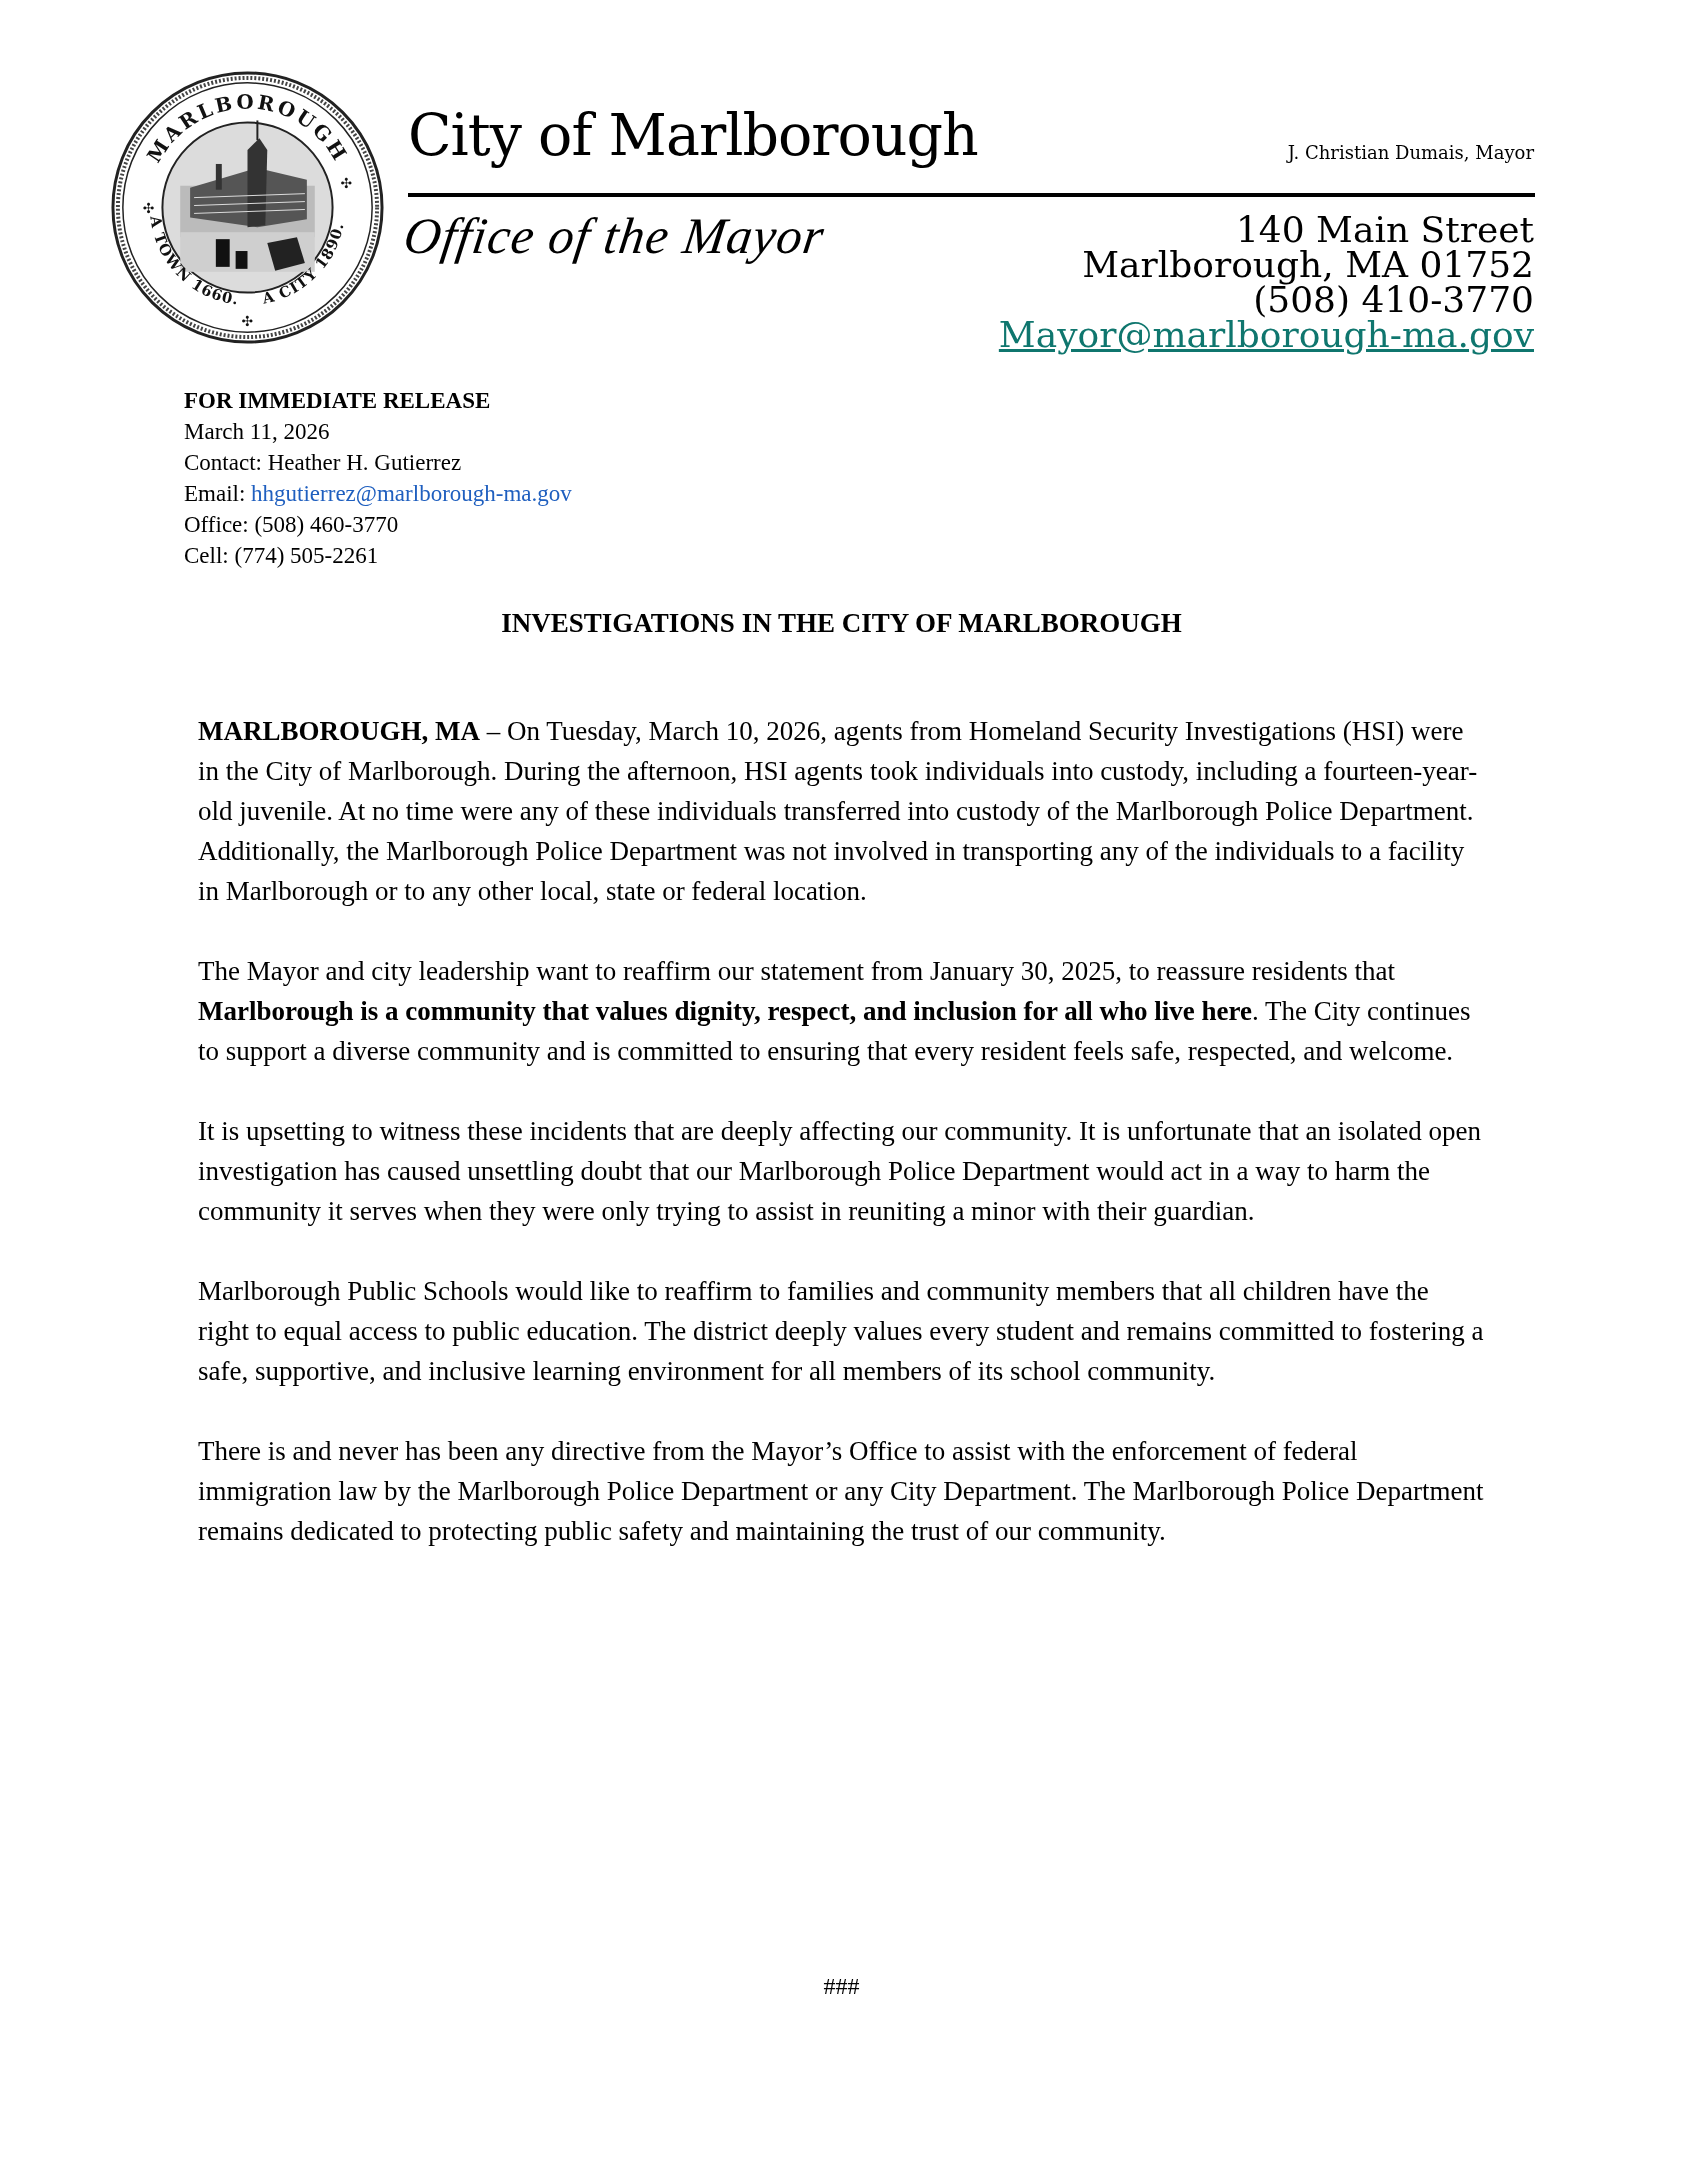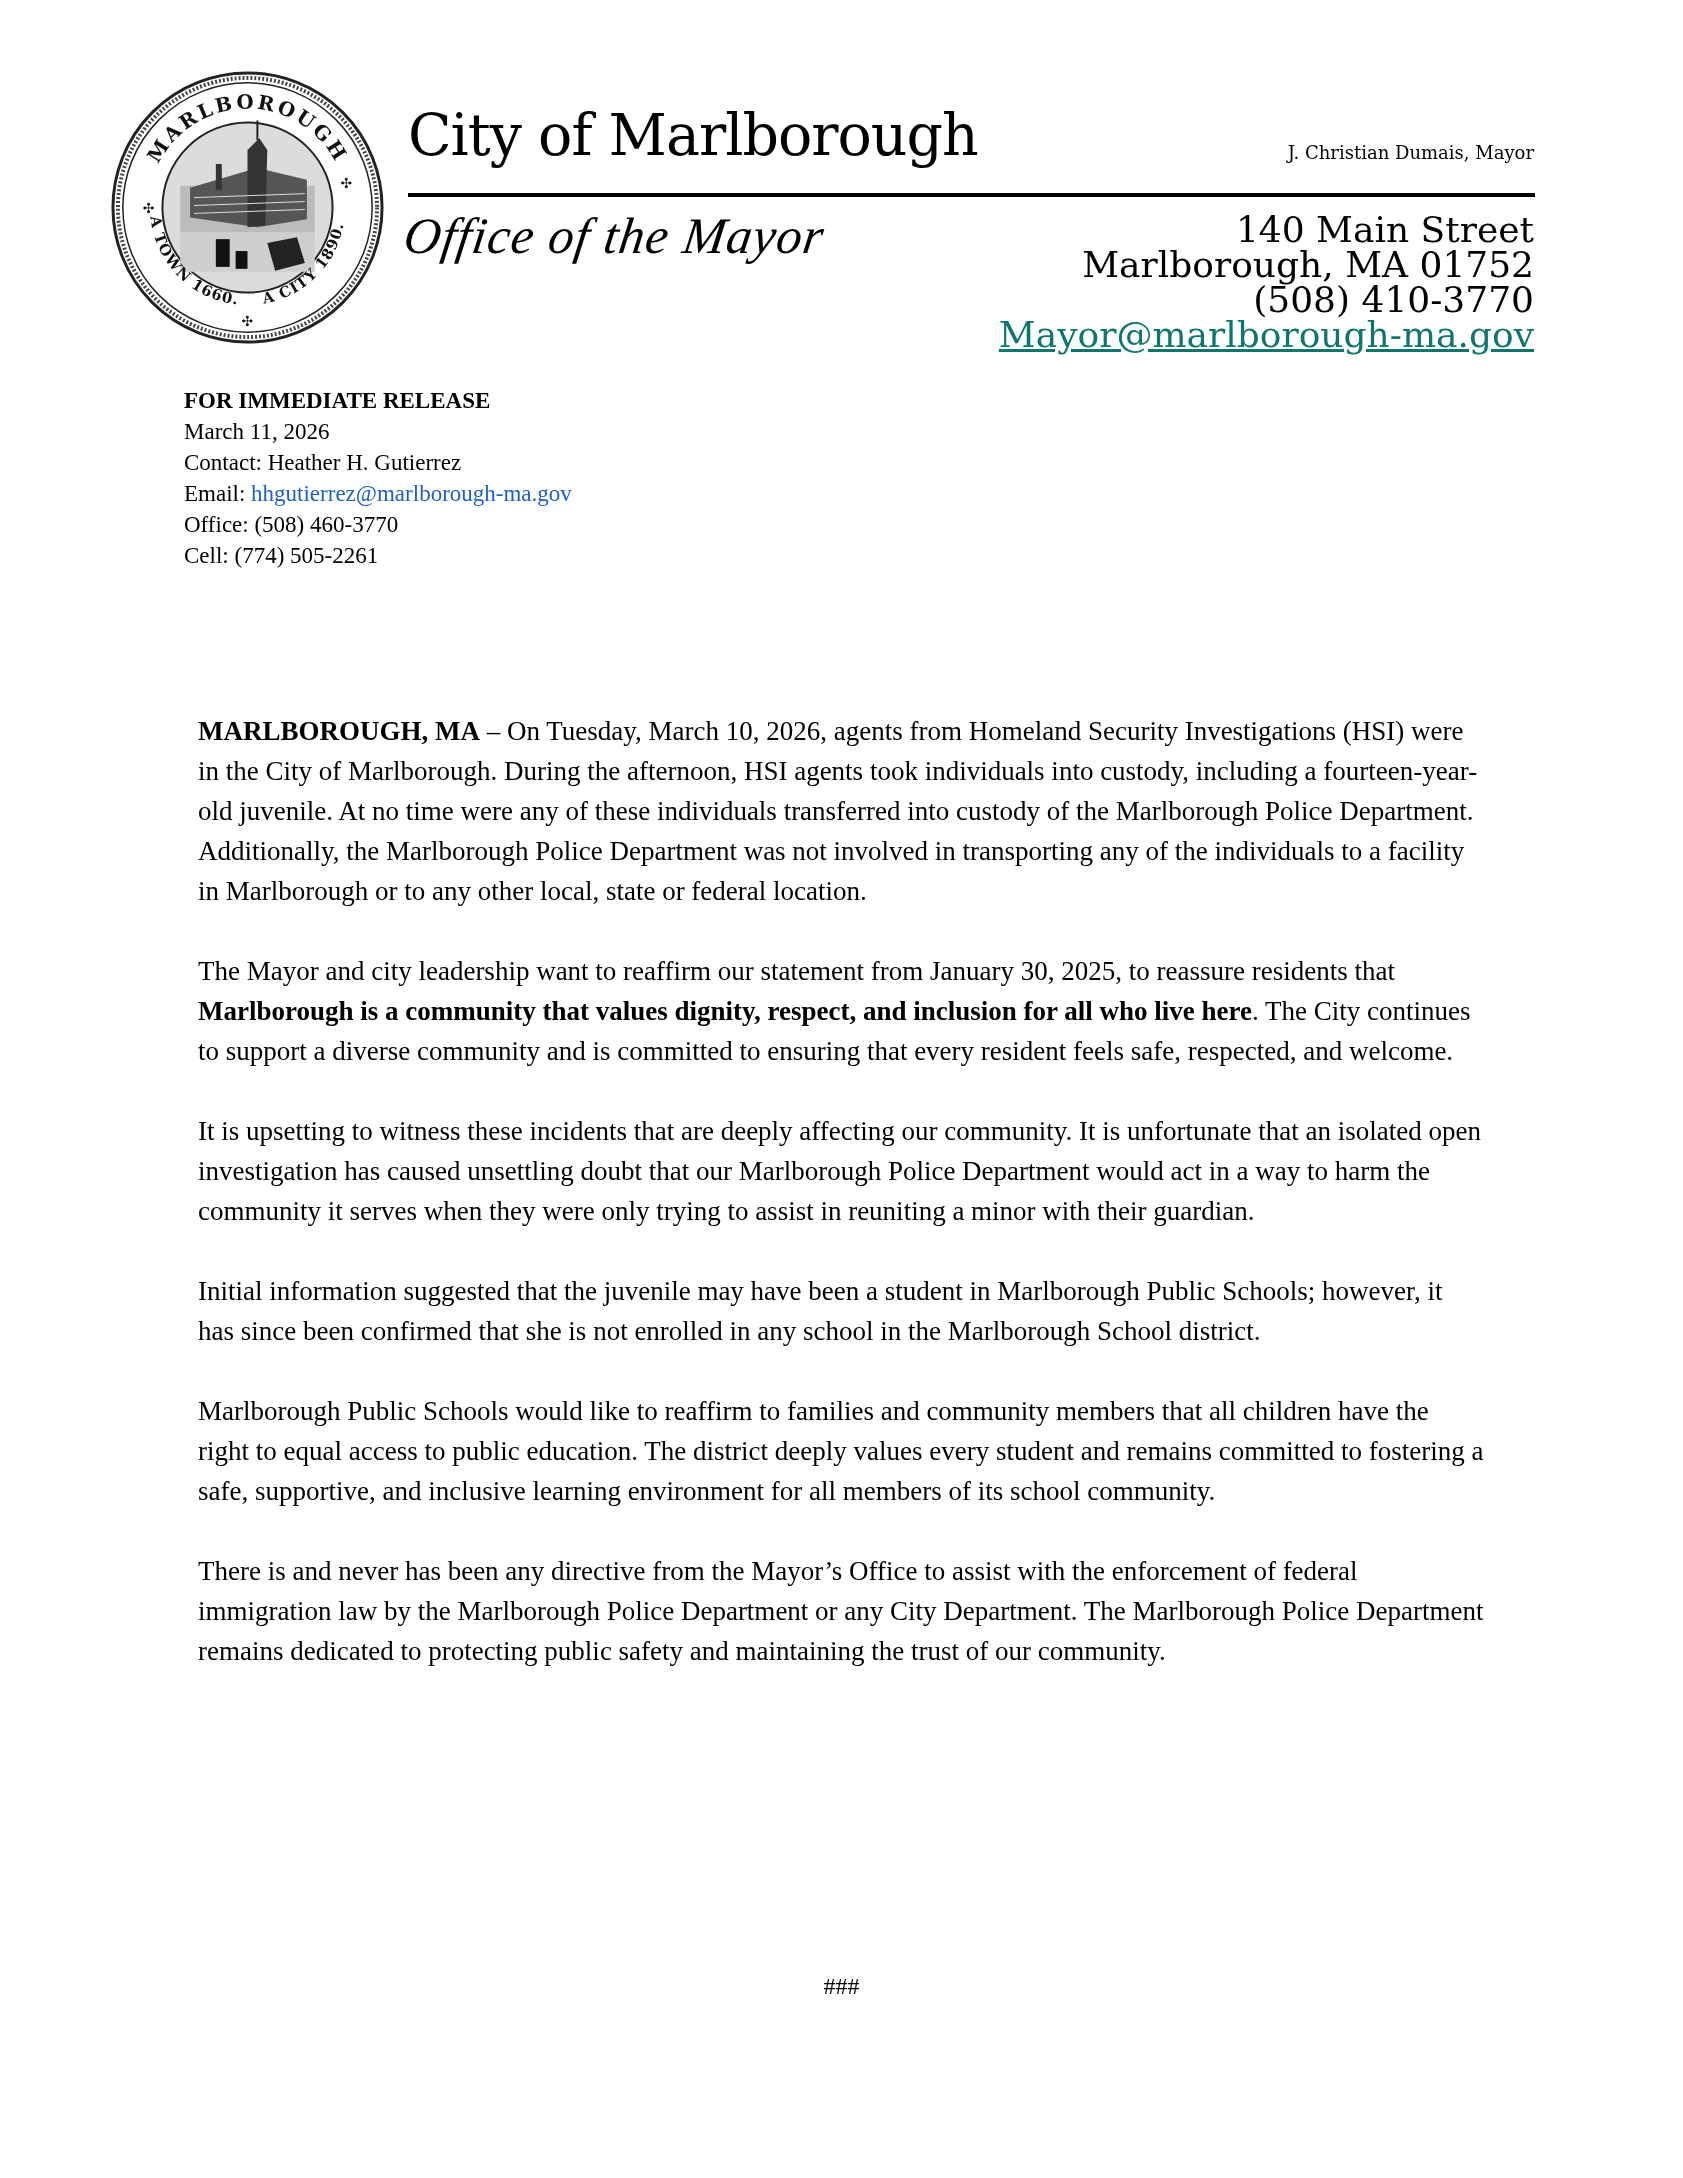--- a/index.html
+++ b/index.html
@@ -89,24 +89,24 @@
 <div class="release serif">
   <div class="head">FOR IMMEDIATE RELEASE</div>
   <div>March 11, 2026</div>
   <div>Contact: Heather H. Gutierrez</div>
   <div><span>Email: </span><a class="link">hhgutierrez@marlborough-ma.gov</a></div>
   <div>Office: (508) 460-3770</div>
   <div>Cell: (774) 505-2261</div>
 </div>
 
 <div class="doc-title">
+  <div>INVESTIGATIONS IN THE CITY OF MARLBOROUGH</div>
 </div>
 
 <div class="body">
   <p><span class="b">MARLBOROUGH, MA</span><span> – On Tuesday, March 10, 2026, agents from Homeland Security Investigations (HSI) were in the City of Marlborough. During the afternoon, HSI agents took individuals into custody, including a fourteen-year-old juvenile. At no time were any of these individuals transferred into custody of the Marlborough Police Department. Additionally, the Marlborough Police Department was not involved in transporting any of the individuals to a facility in Marlborough or to any other local, state or federal location.</span></p>
   <p><span>The Mayor and city leadership want to reaffirm our statement from January 30, 2025, to reassure residents that </span><span class="b">Marlborough is a community that values dignity, respect, and inclusion for all who live here</span><span>. The City continues to support a diverse community and is committed to ensuring that every resident feels safe, respected, and welcome.</span></p>
   <p>It is upsetting to witness these incidents that are deeply affecting our community.  It is unfortunate that an isolated open investigation has caused unsettling doubt that our Marlborough Police Department would act in a way to harm the community it serves when they were only trying to assist in reuniting a minor with their guardian.</p>
-  <p>Initial information suggested that the juvenile may have been a student in Marlborough Public Schools; however, it has since been confirmed that she is not enrolled in any school in the Marlborough School district.</p>
   <p>Marlborough Public Schools would like to reaffirm to families and community members that all children have the right to equal access to public education. The district deeply values every student and remains committed to fostering a safe, supportive, and inclusive learning environment for all members of its school community.</p>
   <p>There is and never has been any directive from the Mayor’s Office to assist with the enforcement of federal immigration law by the Marlborough Police Department or any City Department.  The Marlborough Police Department remains dedicated to protecting public safety and maintaining the trust of our community.</p>
   <div class="endmark">###</div>
 </div>
 
 
 </body></html>

